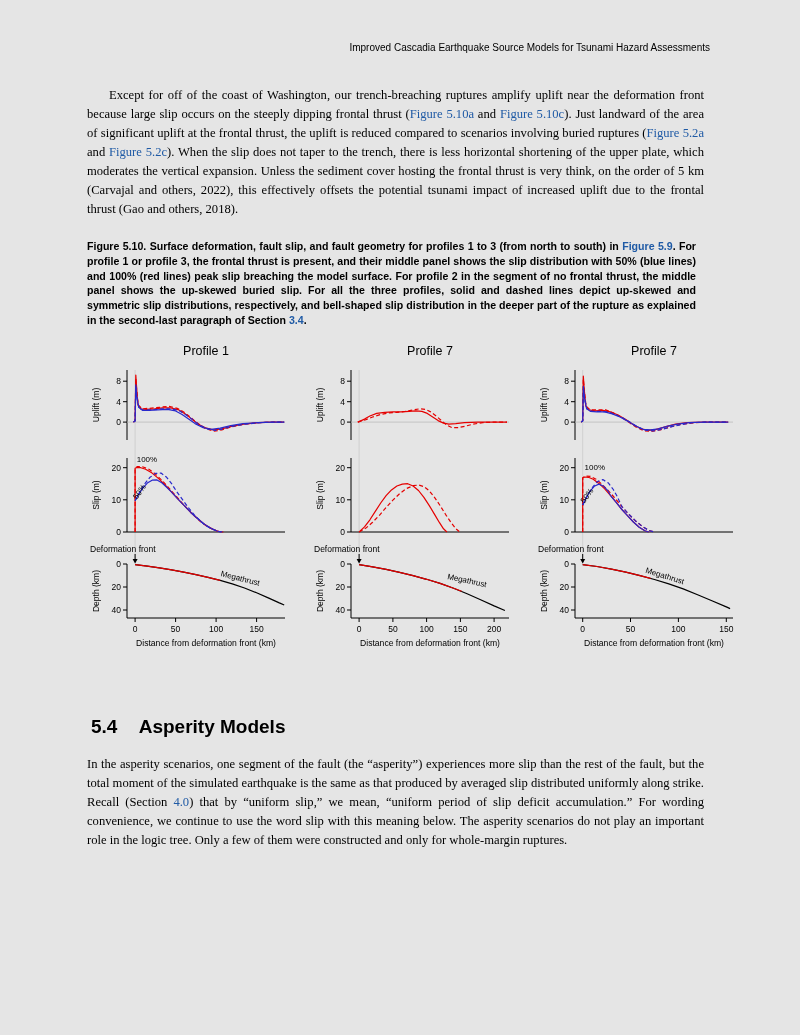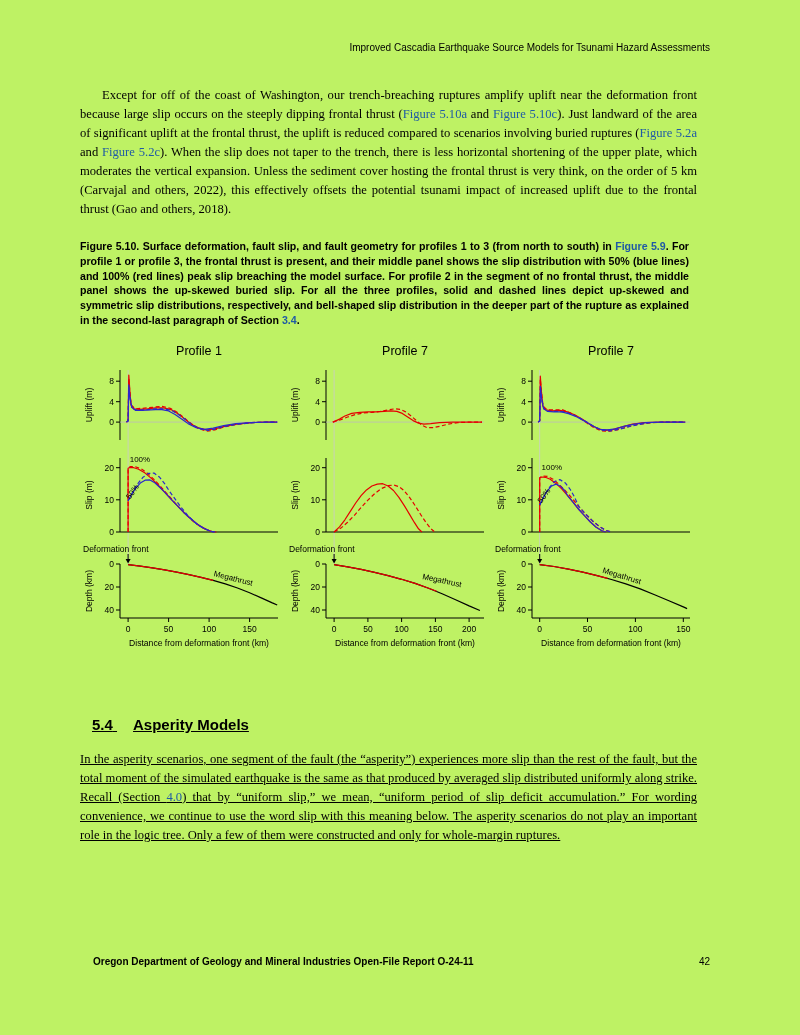--- a/index.html
+++ b/index.html
@@ -1,34 +1,34 @@
 <!DOCTYPE html>
 <html><head>
 <meta charset="utf-8">
 <style>
   html,body{margin:0;padding:0;background:#ffffff;}
-  .page{position:relative;width:800px;height:1035px;background:#bef264;color:#000;
+  .page{position:relative;width:800px;height:1035px;background:#e5e5e5;color:#000;
         font-family:"Liberation Serif",serif;overflow:hidden;}
   .running-header{position:absolute;top:42px;left:93px;right:90px;text-align:right;
         font-family:"Liberation Sans",sans-serif;font-size:10px;}
-  .content{position:absolute;top:86px;left:80px;width:617px;}
+  .content{position:absolute;top:86px;left:87px;width:617px;}
   .body-text{font-size:12.6px;line-height:19px;text-align:justify;margin:0;}
   .indent{text-indent:22px;}
   .caption{font-family:"Liberation Sans",sans-serif;font-weight:bold;font-size:10.6px;
         line-height:14.8px;text-align:justify;margin:20px 8px 0 0;}
   .link{color:#1f5aa5;cursor:pointer;}
-  .figure{display:flex;gap:2px;margin-top:16px;align-items:center;}
+  .figure{display:flex;gap:20px;margin-top:16px;align-items:center;}
   .profile-col{width:204px;}
   .profile-title{margin-left:40px;width:158px;text-align:center;
         font-family:"Liberation Sans",sans-serif;font-size:12.5px;height:18px;}
   svg text{font-family:"Liberation Sans",sans-serif;fill:#000;}
   .section-heading{font-family:"Liberation Sans",sans-serif;font-weight:bold;
-        font-size:15px;margin:62px 0 0 12px;text-decoration:underline;}
+        font-size:19px;margin:62px 0 0 4px;}
   .section-heading .sec-title{margin-left:16px;}
-  .para2{margin-top:17px;text-decoration:underline;}
+  .para2{margin-top:17px;}
   .footer{position:absolute;top:956px;left:93px;right:90px;display:flex;
         justify-content:space-between;font-family:"Liberation Sans",sans-serif;font-size:10px;}
   .footer .report-id{font-weight:bold;}
 </style>
 </head>
 <body>
 
 <div class="page">
 
   <div class="running-header">Improved Cascadia Earthquake Source Models for Tsunami Hazard Assessments</div>
@@ -214,18 +214,14 @@
 
     <h2 class="section-heading">
       <span>5.4</span>
       <span class="sec-title">Asperity Models</span>
     </h2>
 
     <p class="body-text para2"><span>In the asperity scenarios, one segment of the fault (the “asperity”) experiences more slip than the rest of the fault, but the total moment of the simulated earthquake is the same as that produced by averaged slip distributed uniformly along strike. Recall (Section </span><span class="link">4.0</span><span>) that by “uniform slip,” we mean, “uniform period of slip deficit accumulation.” For wording convenience, we continue to use the word slip with this meaning below. The asperity scenarios do not play an important role in the logic tree. Only a few of them were constructed and only for whole-margin ruptures.</span></p>
 
   </div>
 
-  <div class="footer">
-    <span class="report-id">Oregon Department of Geology and Mineral Industries Open-File Report O-24-11</span>
-    <span>42</span>
-  </div>
 
 </div>
 
 </body></html>

